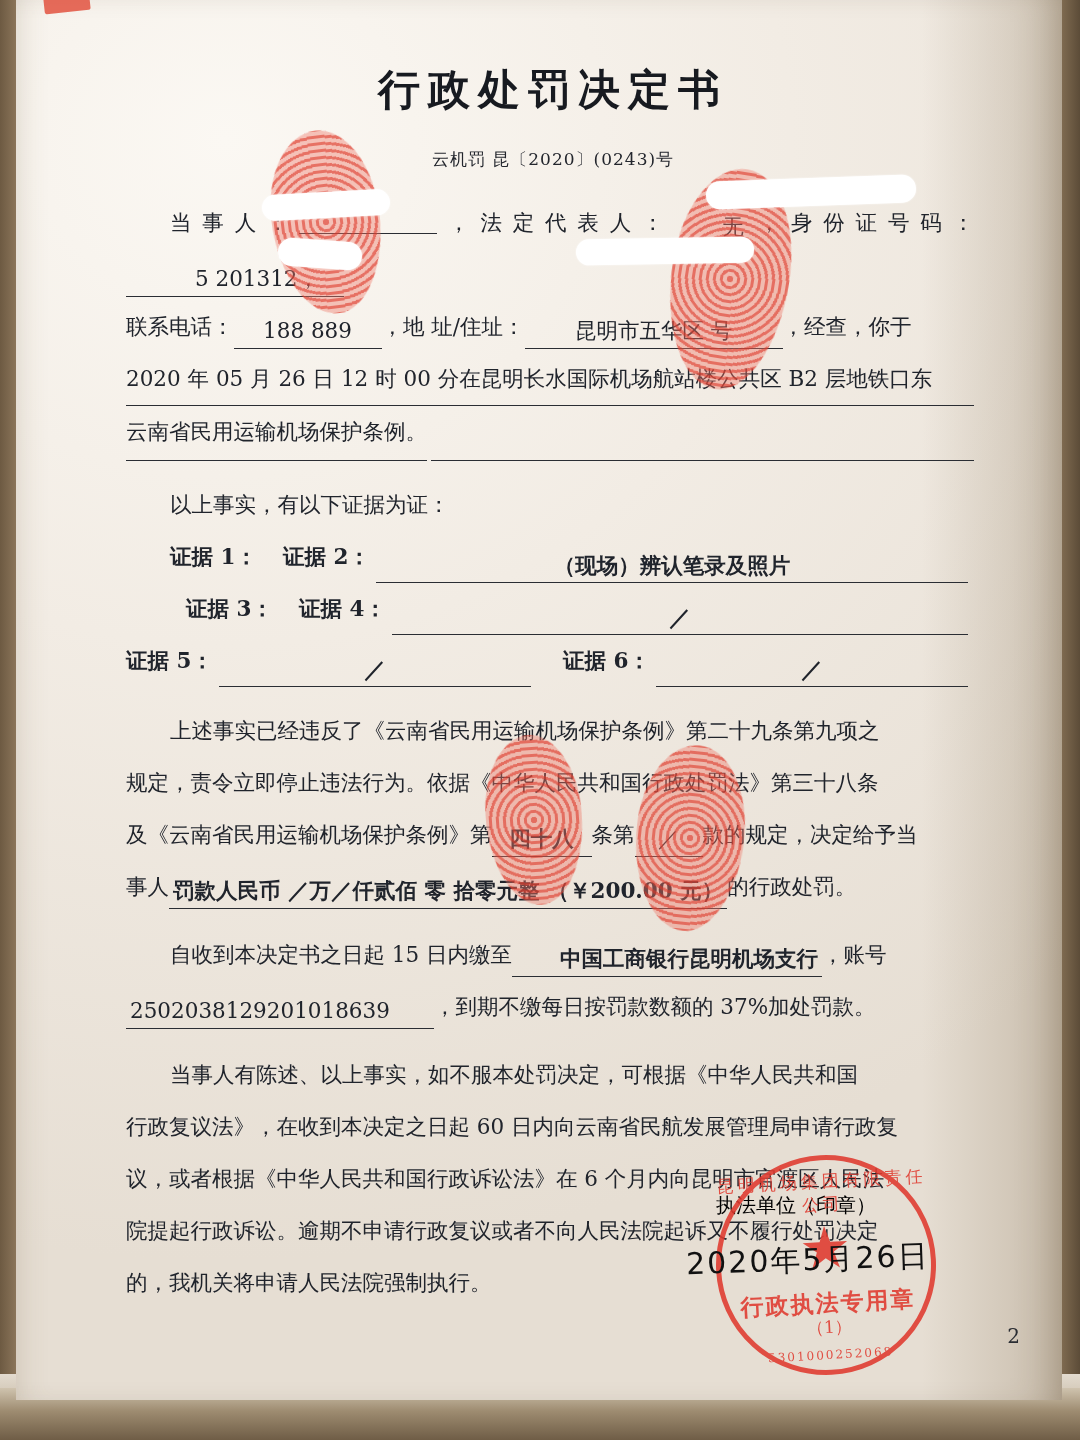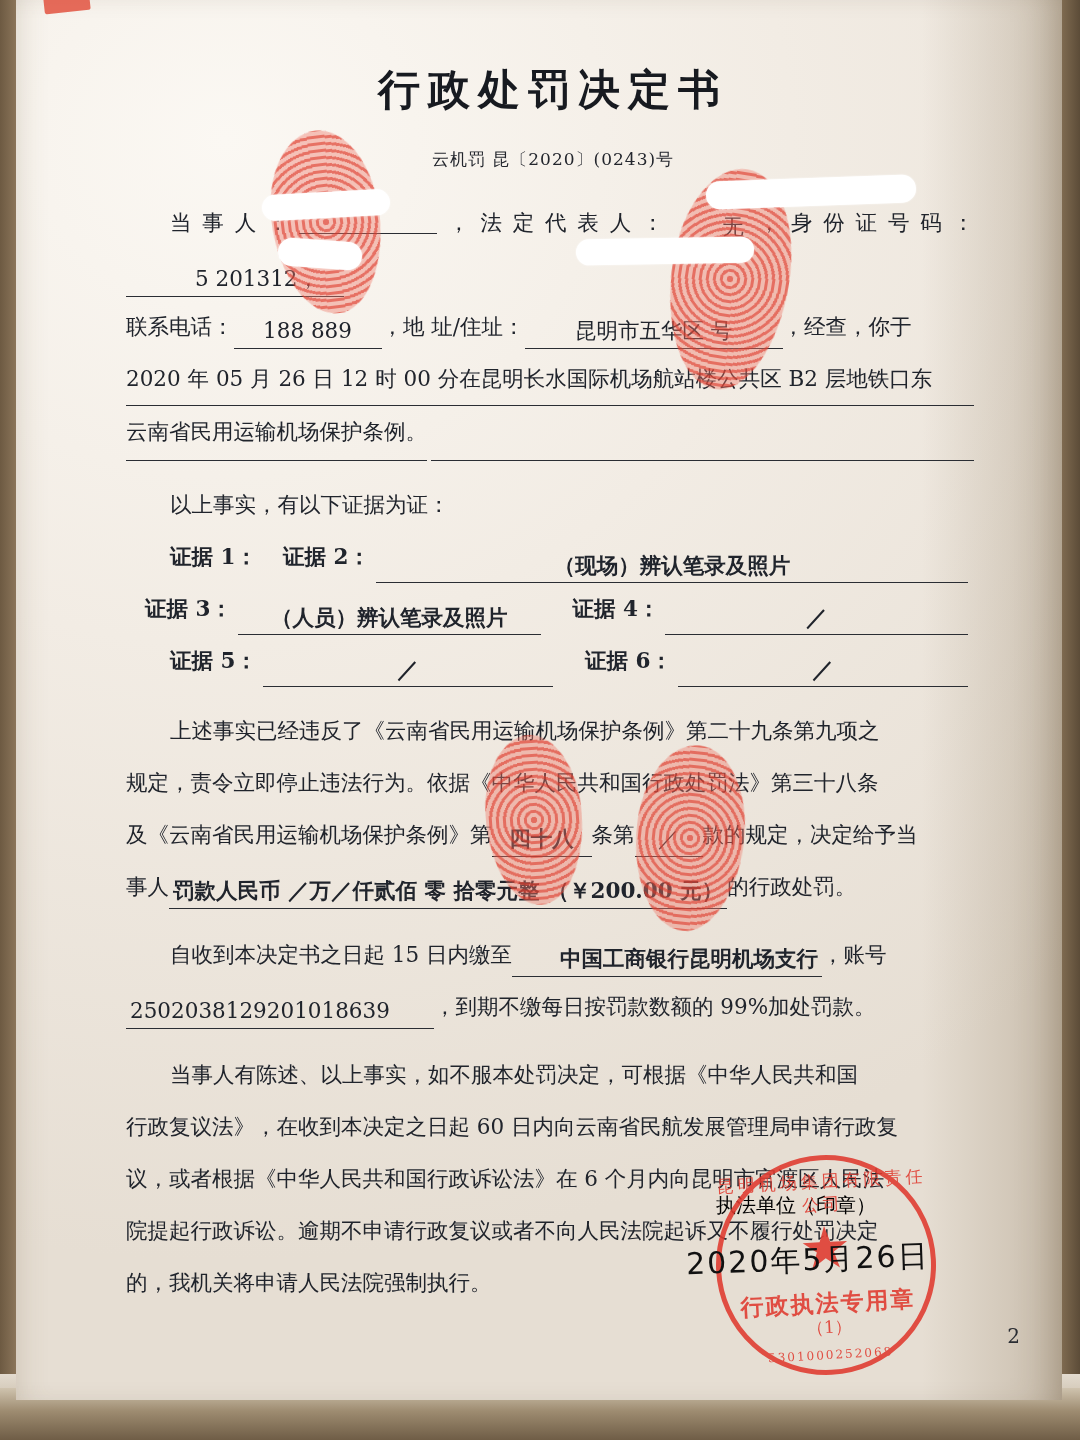--- a/index.html
+++ b/index.html
@@ -302,49 +302,48 @@
       <p class="p indent" style="margin-top:18px">以上事实，有以下证据为证：</p>
 
       <div class="evline">
         <span class="evlabel" style="margin-left:44px">证据 1：</span>
         <span class="ev-gap"></span>
         <span class="evlabel">证据 2：</span>
         <span class="evval">（现场）辨认笔录及照片</span>
       </div>
 
       <div class="evline">
-        <span class="evlabel" style="margin-left:19px">证据 3：</span>
-        <span class="evval">（人员）辨认笔录及照片</span>
+        <span class="evlabel" style="margin-left:60px">证据 3：</span>
         <span class="ev-gap"></span>
         <span class="evlabel">证据 4：</span>
         <span class="evval">／</span>
       </div>
 
       <div class="evline">
-        <span class="evlabel" style="margin-left:44px">证据 5：</span>
+        <span class="evlabel" style="">证据 5：</span>
         <span class="evval">／</span>
         <span class="ev-gap"></span>
         <span class="evlabel">证据 6：</span>
         <span class="evval">／</span>
       </div>
 
       <p class="p indent" style="margin-top:18px">上述事实已经违反了《云南省民用运输机场保护条例》第二十九条第九项之</p>
       <p class="p">规定，责令立即停止违法行为。依据《中华人民共和国行政处罚法》第三十八条</p>
       <p class="p">
         <span>及《云南省民用运输机场保护条例》第</span><span class="u bold" style="min-width:92px">四十八</span><span>条第</span><span class="u" style="min-width:60px">／</span><span>款的规定，决定给予当</span>
       </p>
       <p class="p">
         <span>事人</span><span class="u bold" style="min-width:360px">罚款人民币  ／万／仟贰佰 零 拾零元整</span><span class="u bold" style="min-width:160px">（￥200.00 元）</span><span>的行政处罚。</span>
       </p>
 
       <p class="p indent" style="margin-top:16px">
         <span>自收到本决定书之日起 15 日内缴至</span><span class="u bold" style="min-width:276px">中国工商银行昆明机场支行</span><span>，账号</span>
       </p>
       <p class="p">
-        <span class="u" style="min-width:300px;text-align:left">2502038129201018639</span><span>，到期不缴每日按罚款数额的 99%加处罚款。</span>
+        <span class="u" style="min-width:300px;text-align:left">2502038129201018639</span><span>，到期不缴每日按罚款数额的 37%加处罚款。</span>
       </p>
 
       <p class="p indent" style="margin-top:16px">当事人有陈述、以上事实，如不服本处罚决定，可根据《中华人民共和国</p>
       <p class="p">行政复议法》，在收到本决定之日起 60 日内向云南省民航发展管理局申请行政复</p>
       <p class="p">议，或者根据《中华人民共和国行政诉讼法》在 6 个月内向昆明市官渡区人民法</p>
       <p class="p">院提起行政诉讼。逾期不申请行政复议或者不向人民法院起诉又不履行处罚决定</p>
       <p class="p">的，我机关将申请人民法院强制执行。</p>
 
     </div>
 

